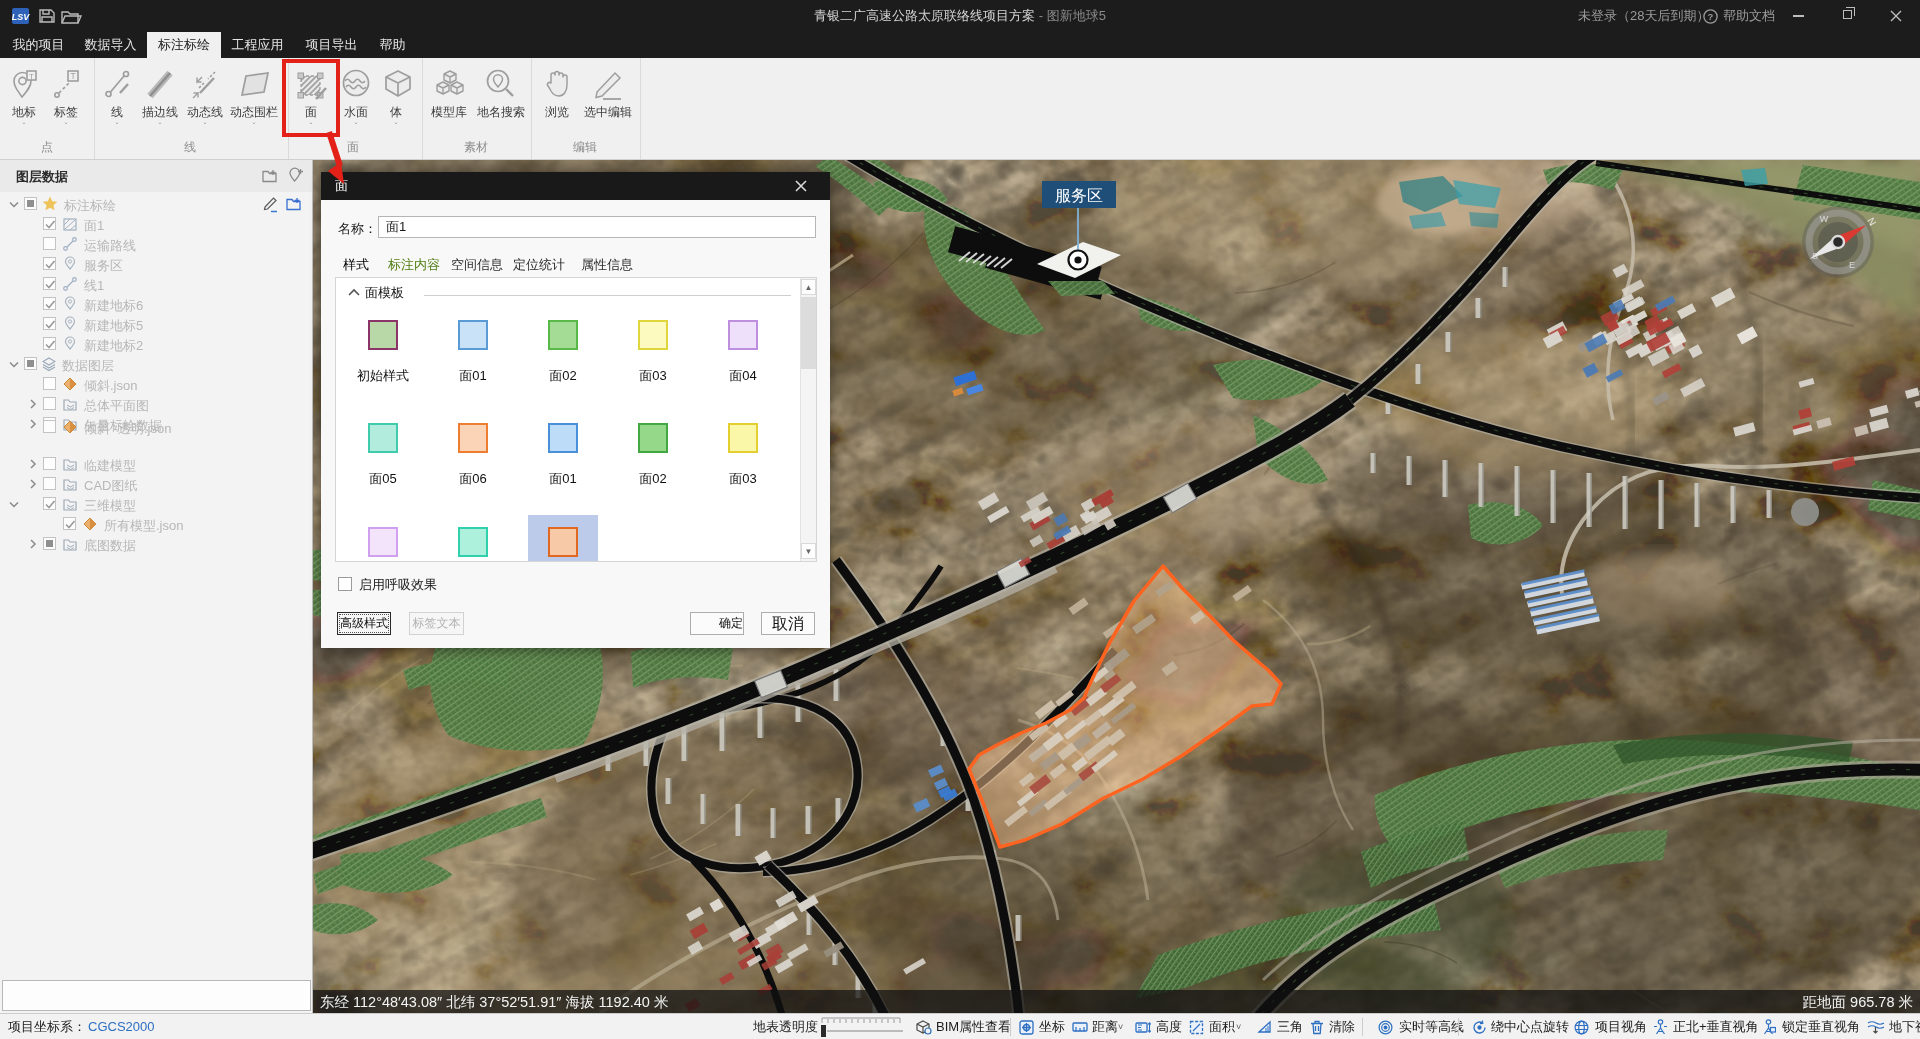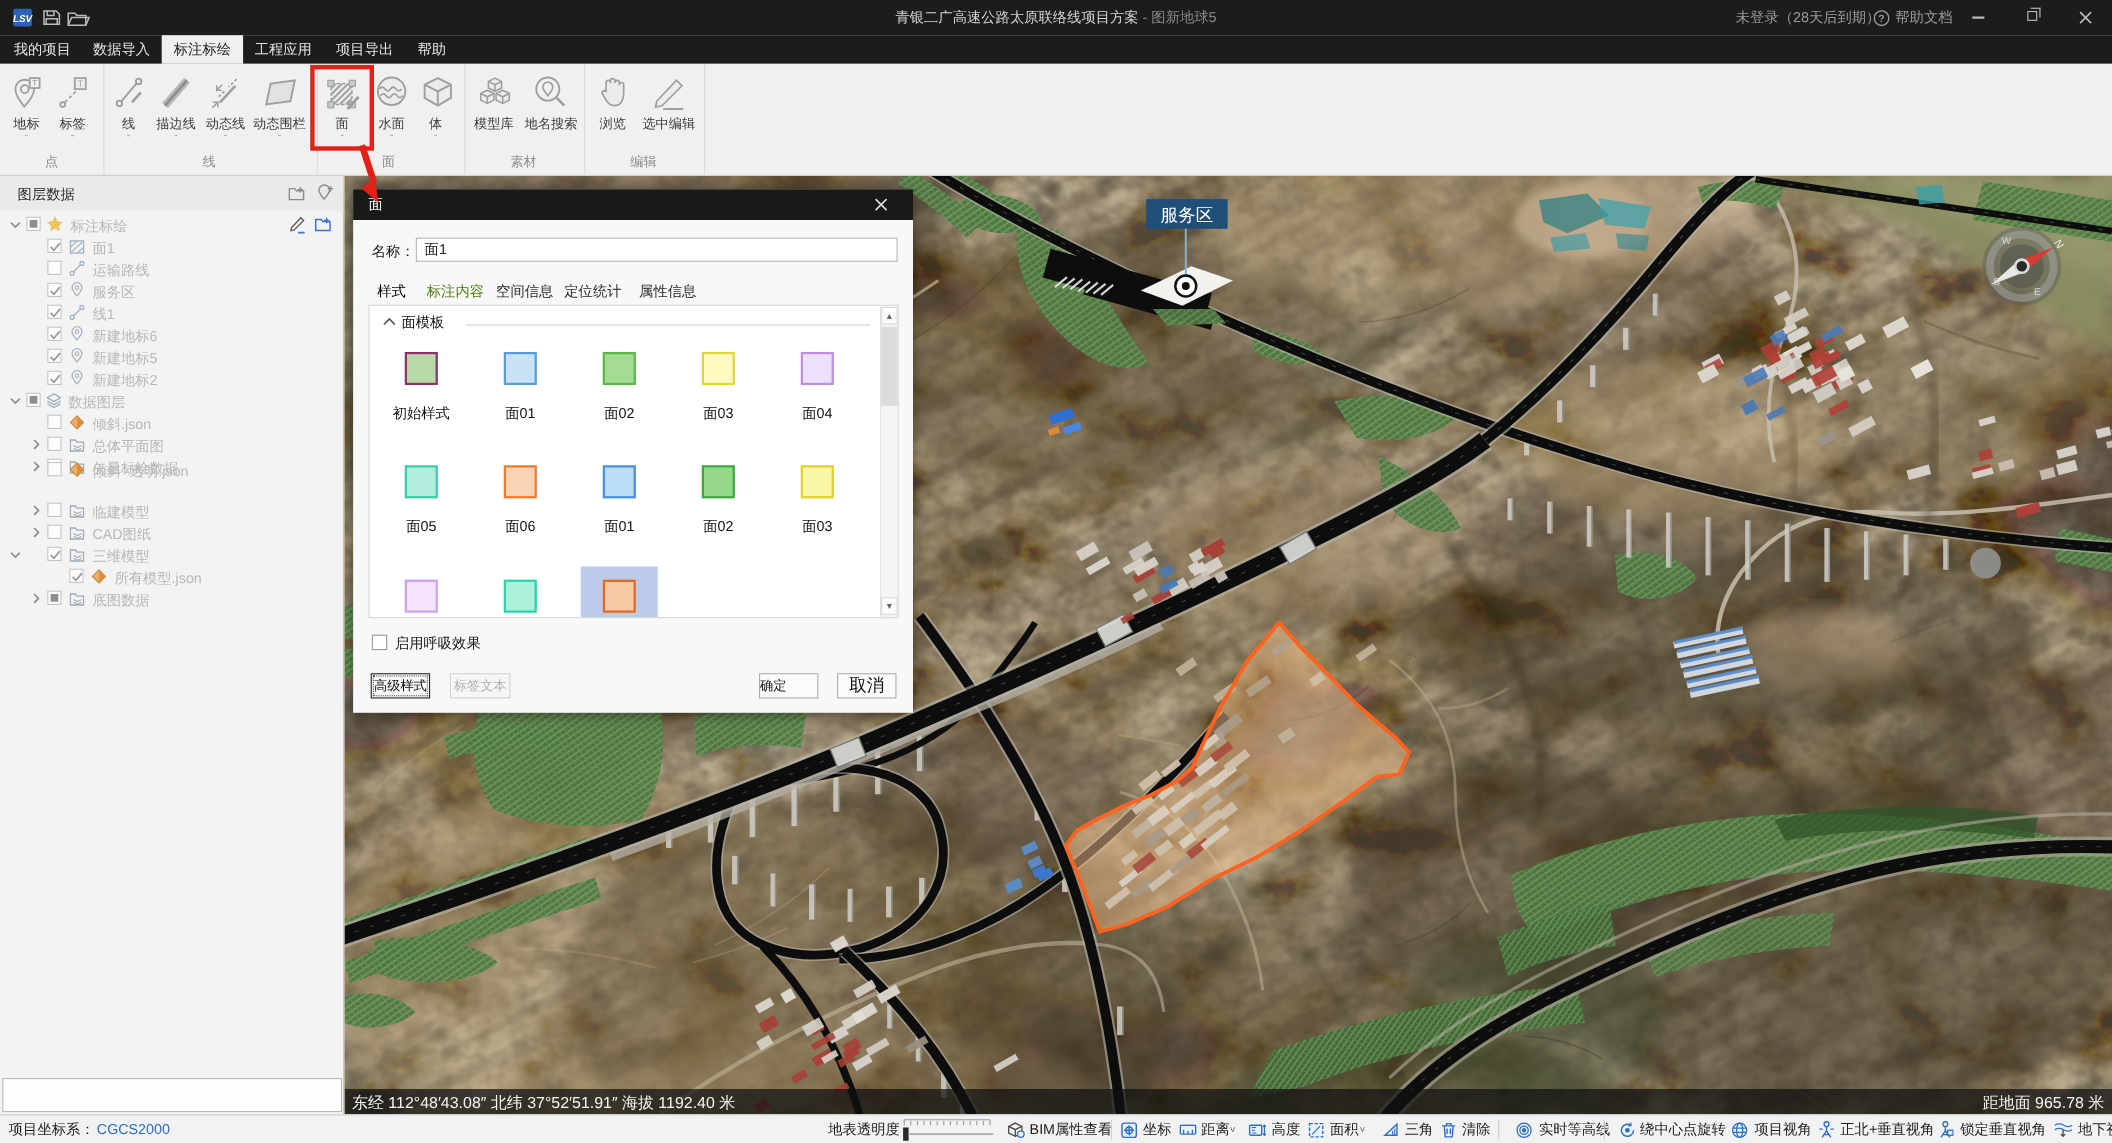--- a/index.html
+++ b/index.html
@@ -749,21 +749,21 @@
         <path d="M6.5 14 C3.8 10.5 2 8.5 2 6 a4.8 4.8 0 0 1 9.6 0 c0 2.5 -1.8 4.5 -5.1 8 z" fill="none" stroke="#8a8a8a" stroke-width="1.3"></path>
         <path d="M12.5 2 v5 M10 4.5 h5" stroke="#8a8a8a" stroke-width="1.3"></path>
       </g>
 <g id="icheck">
         <path d="M2 6.5 L5 9.5 L10.5 3" stroke="#9a9a9a" stroke-width="1.6" fill="none"></path>
       </g>
 </defs>
   </svg>
 <div class="abs" id="leftpanel">
   <div id="lphead">
-      <span style="position:absolute;left:16px;top:8px;font-size:13px;font-weight:normal;color:#2b2b2b">图层数据</span>
+      <span style="position:absolute;left:16px;top:8px;font-size:13px;font-weight:bold;color:#2b2b2b">图层数据</span>
     <svg style="position:absolute;left:262px;top:8px" width="16" height="16" viewBox="0 0 16 16">
         <use href="#ifoldadd2"></use>
       </svg>
     <svg style="position:absolute;left:288px;top:7px" width="16" height="17" viewBox="0 0 16 17">
         <use href="#imarkadd"></use>
       </svg>
   </div>
 
   <div class="trow" style="top:34px">
     <svg style="position:absolute;left:9px;top:6px" width="10" height="9">
@@ -999,21 +999,21 @@
   <div class="abs" style="left:394px;top:298px;width:56px;height:15px;font-size:13px;color:#111;text-align:center">面03</div>
   <div class="abs" style="left:47px;top:355px;width:30px;height:30px;background:#f3e4fb;border:2px solid #cf9ff0"></div>
   <div class="abs" style="left:137px;top:355px;width:30px;height:30px;background:#adf0dc;border:2px solid #30d0ac"></div>
   <div class="abs" style="left:227px;top:355px;width:30px;height:30px;background:#f8c9a6;border:2px solid #e06820"></div>
 
   <div class="abs" style="left:17px;top:405px;width:14px;height:14px;background:#fff;border:1px solid #9a9a9a"></div>
   <div class="abs" style="left:38px;top:404px;font-size:13px;color:#1a1a1a">启用呼吸效果</div>
 
   <div class="abs" style="left:16px;top:440px;width:54px;height:23px;background:#f6f6f6;border:1px solid #2a2a2a;font-size:12px;color:#111;text-align:center;line-height:21px;outline:1px dotted #555;outline-offset:-3px">高级样式</div>
   <div class="abs" style="left:88px;top:440px;width:55px;height:23px;background:#f6f6f6;border:1px solid #d2d2d2;font-size:12px;color:#b2b2b2;text-align:center;line-height:21px">标签文本</div>
-  <div class="abs" style="left:369px;top:440px;width:54px;height:23px;background:#fbfbfb;border:1px solid #adadad;font-size:12px;color:#111;text-align:left;line-height:21px">确定</div>
+  <div class="abs" style="left:369px;top:440px;width:54px;height:23px;background:#fbfbfb;border:1px solid #adadad;font-size:12px;color:#111;text-align:right;line-height:21px">确定</div>
   <div class="abs" style="left:440px;top:440px;width:54px;height:23px;background:#fbfbfb;border:1px solid #adadad;font-size:16px;color:#111;text-align:center;line-height:21px">取消</div>
 </div>
 <div class="abs" id="bottombar">
   <div class="bitem" style="left:8px">项目坐标系：</div>
   <div class="bitem" style="left:88px;color:#2d6fc2">CGCS2000</div>
   <div class="bitem" style="left:753px">地表透明度</div>
   <svg class="abs" style="left:820px;top:3px" width="90" height="20" viewBox="0 0 90 20">
     <g stroke="#9a9a9a" stroke-width="1">
       <path d="M2 1 v5 M8 2 v4 M14 2 v4 M20 2 v4 M26 2 v4 M32 2 v4 M38 2 v4 M44 2 v4 M50 2 v4 M56 2 v4 M62 2 v4 M68 2 v4 M74 2 v4 M80 1 v5"></path>
       <path d="M2 1 h78"></path>

